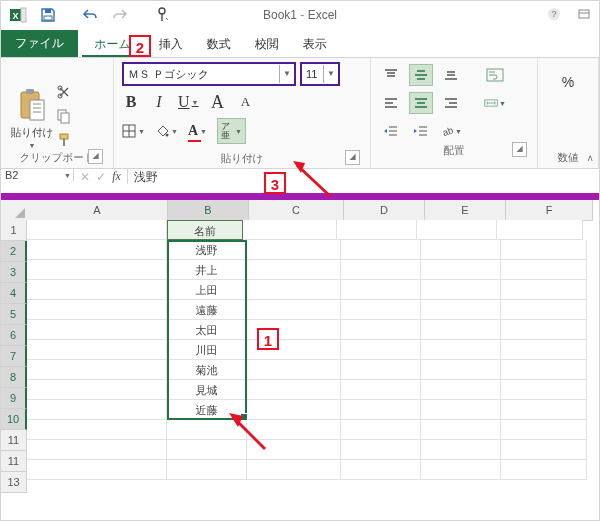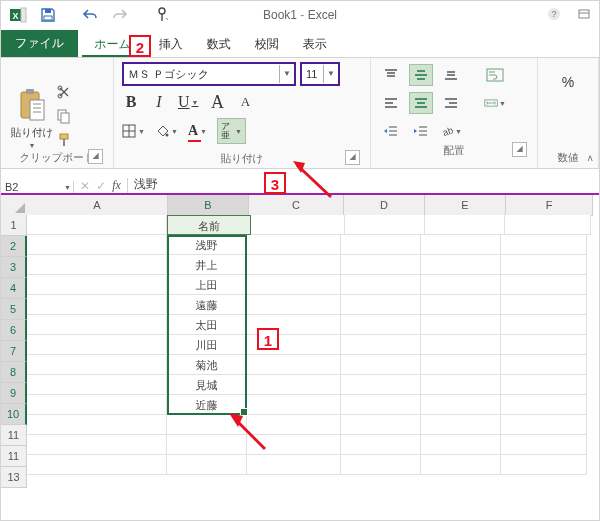--- a/index.html
+++ b/index.html
@@ -38,21 +38,21 @@
 .ibtn .dd{font-size:7px;color:#666;margin-left:2px;font-family:sans-serif}
 .ibtn.sel{background:#cfe3cf;border:1px solid #a3c2a3;padding:0 3px}
 .underlineAccent{position:absolute;left:0;right:6px;bottom:-1px;height:2px;background:#e81123}
 .aligngrp{min-width:150px}
 .alignRows{display:flex;flex-direction:column;gap:6px;padding-top:2px}
 .alignRow{display:flex;gap:6px;align-items:center}
 .abtn{width:22px;height:20px;display:flex;align-items:center;justify-content:center;border:1px solid transparent}
 .abtn.sel{background:#cfe3cf;border:1px solid #a3c2a3}
 .numgrp{min-width:44px}
 .collapse{position:absolute;right:6px;bottom:4px;font-size:10px;color:#666}
-.namebar{height:24px;border-bottom:2px solid #a21caf;display:flex;align-items:flex-end;background:#fff}
+.namebar{height:24px;border-bottom:7px solid #a21caf;display:flex;align-items:flex-start;background:#fff}
 .namebox{width:64px;border-right:1px solid #d4d4d4;display:flex;align-items:center;padding:0 4px;font-size:11px;position:relative}
 .namebox .dd{position:absolute;right:2px;font-size:7px;color:#666}
 .fxbtns{display:flex;align-items:center;gap:6px;padding:0 6px;border-right:1px solid #d4d4d4;color:#999}
 .fxbtns .fx{font-style:italic;font-family:"Times New Roman",serif;color:#555}
 .fxinput{flex:1;display:flex;align-items:center;padding:0 6px;font-size:12px}
 .sheet{position:relative;overflow:hidden}
 .selAll{position:absolute;left:0;top:0;width:26px;height:20px;border-right:1px solid #cfcfcf;border-bottom:1px solid #cfcfcf;background:#f0f0f0}
 .selAll:after{content:"";position:absolute;right:2px;bottom:2px;border:5px solid transparent;border-right-color:#b5b5b5;border-bottom-color:#b5b5b5}
 .colhdrs{position:absolute;left:26px;top:0;right:0;height:20px;display:flex}
 .colhdr{height:20px;border-right:1px solid #cfcfcf;border-bottom:1px solid #cfcfcf;background:#f0f0f0;text-align:center;line-height:20px;font-size:11px;color:#555}
@@ -341,21 +341,21 @@
       <div class="rowhdr sel">8</div>
       <div class="rowhdr sel">9</div>
       <div class="rowhdr sel">10</div>
       <div class="rowhdr">11</div>
       <div class="rowhdr">11</div>
       <div class="rowhdr">13</div>
     </div>
   <div class="cells" id="cells">
       <div class="cellrow">
         <div class="cell" style="width: 140px;"></div>
-        <div class="cell hdrcell" style="width: 84px;">名前</div>
+        <div class="cell hdrcell" style="width: 76px;">名前</div>
         <div class="cell" style="width: 94px;"></div>
         <div class="cell" style="width: 80px;"></div>
         <div class="cell" style="width: 80px;"></div>
         <div class="cell" style="width: 86px;"></div>
       </div>
       <div class="cellrow">
         <div class="cell" style="width: 140px;"></div>
         <div class="cell" style="width: 80px;">浅野</div>
         <div class="cell" style="width: 94px;"></div>
         <div class="cell" style="width: 80px;"></div>

